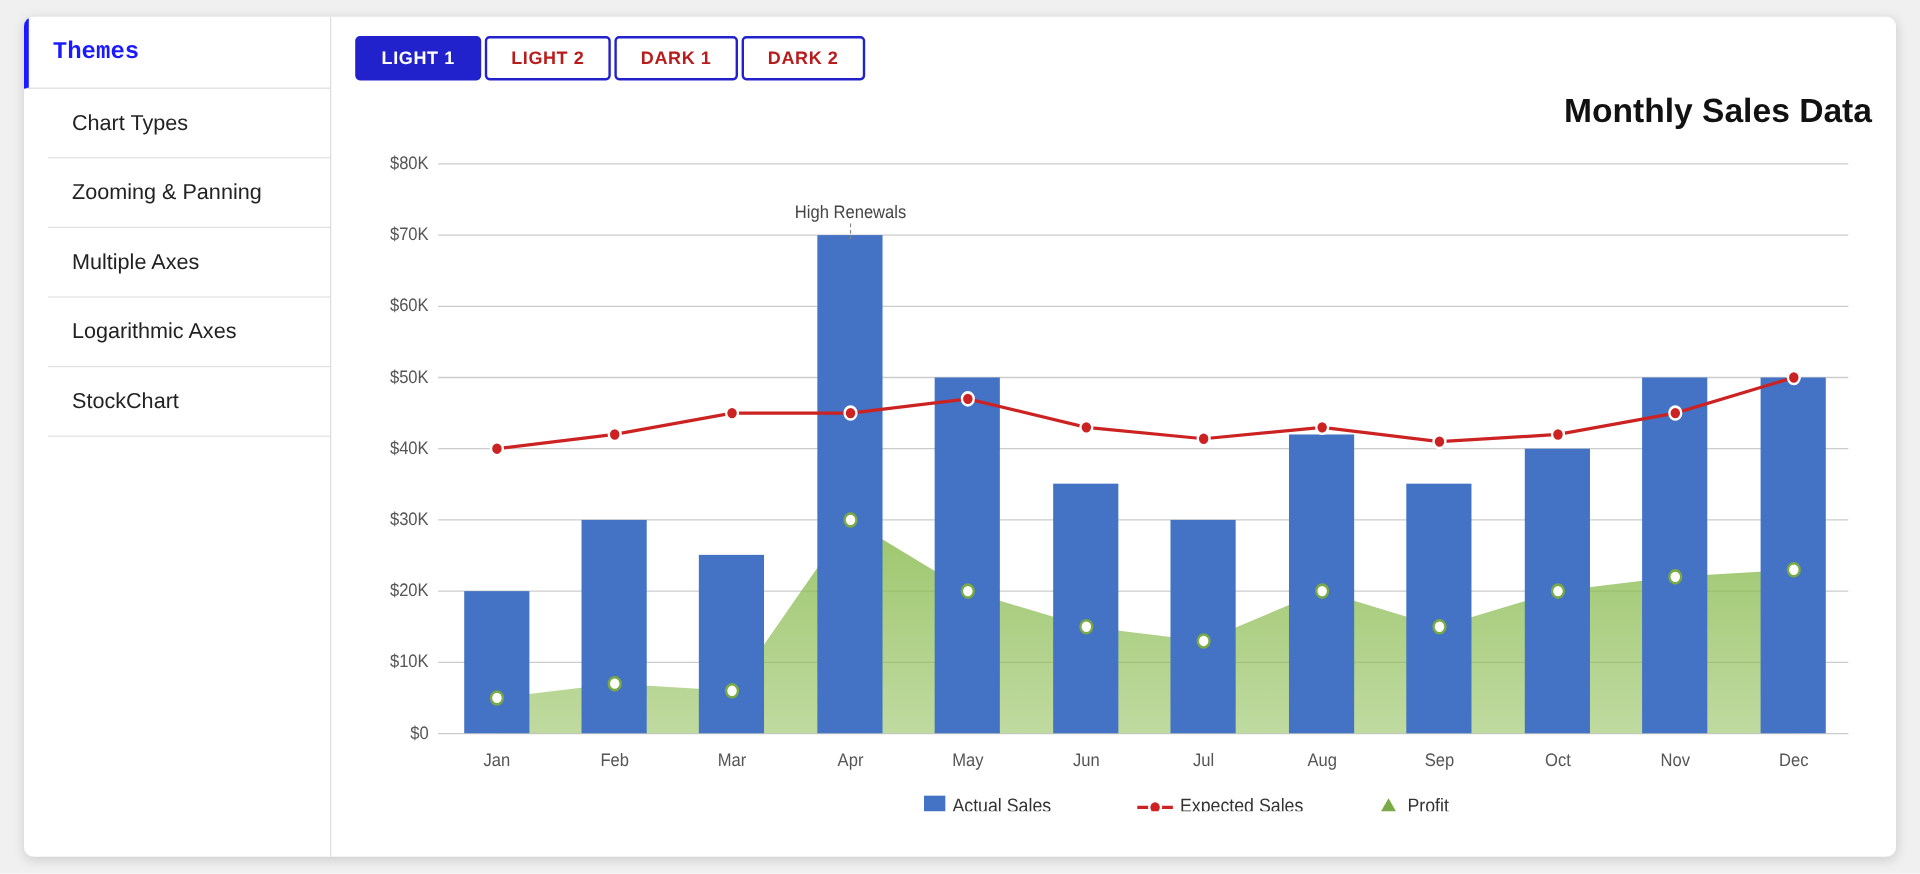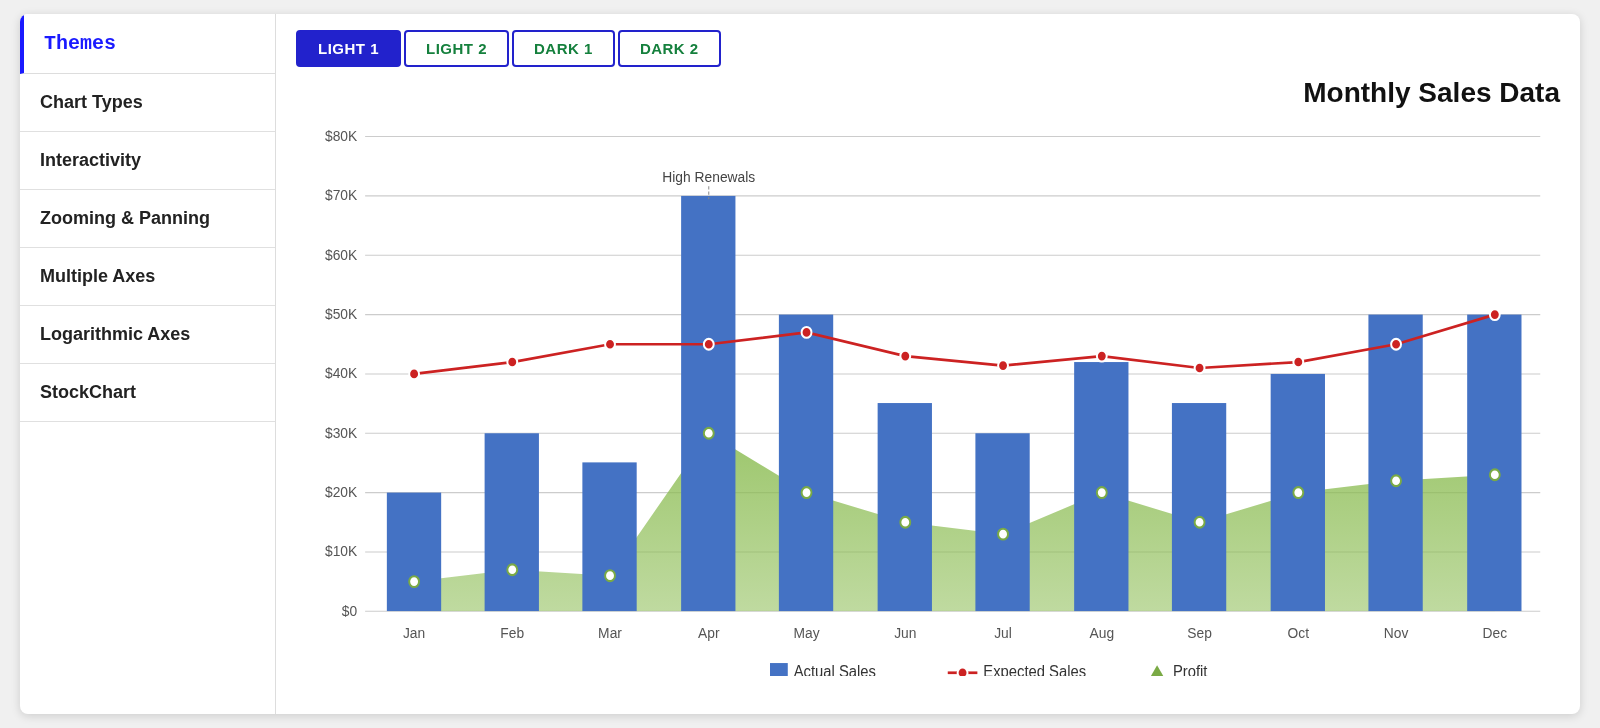--- a/index.html
+++ b/index.html
@@ -38,23 +38,24 @@
     }
     .sidebar-themes-label {
       color: #1a1aff;
       font-size: 20px;
       font-weight: 700;
     }
     .sidebar-item {
       padding: 18px 20px;
       border-bottom: 1px solid #e0e0e0;
       font-size: 18px;
-      font-weight: 700;
+      font-weight: 400;
       color: #222;
       cursor: pointer;
+      margin-left: 20px;
     }
     .content-area {
       flex: 1;
       display: flex;
       flex-direction: column;
       padding: 16px 20px;
       overflow: hidden;
     }
     .theme-buttons {
       display: flex;
@@ -62,21 +63,21 @@
       margin-bottom: 10px;
     }
     .theme-btn {
       padding: 8px 20px;
       font-size: 15px;
       font-weight: 700;
       border: 2px solid #2222cc;
       border-radius: 4px;
       cursor: pointer;
       background: #fff;
-      color: #15803d;
+      color: #b91c1c;
       letter-spacing: 0.5px;
     }
     .theme-btn.active {
       background: #2222cc;
       color: #fff;
     }
     .chart-area {
       flex: 1;
       position: relative;
       background: #fff;
@@ -102,23 +103,20 @@
 <body>
 
 <div class="main-container">
 
   <div class="sidebar">
     <div class="sidebar-themes">
       <span class="sidebar-themes-label">Themes</span>
     </div>
     <div class="sidebar-item">
       <span>Chart Types</span>
-    </div>
-    <div class="sidebar-item">
-      <span>Interactivity</span>
     </div>
     <div class="sidebar-item">
       <span>Zooming &amp; Panning</span>
     </div>
     <div class="sidebar-item">
       <span>Multiple Axes</span>
     </div>
     <div class="sidebar-item">
       <span>Logarithmic Axes</span>
     </div>

